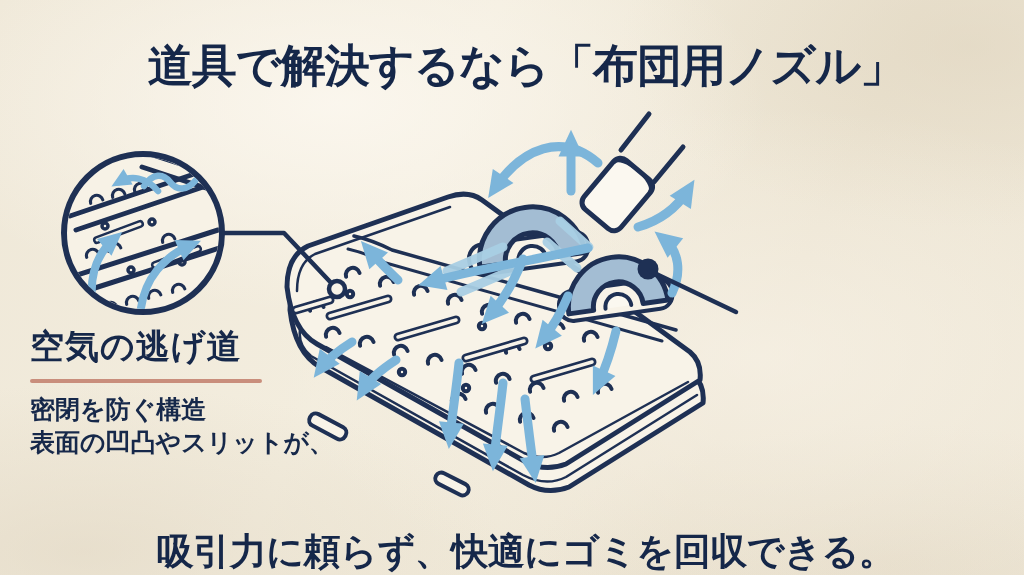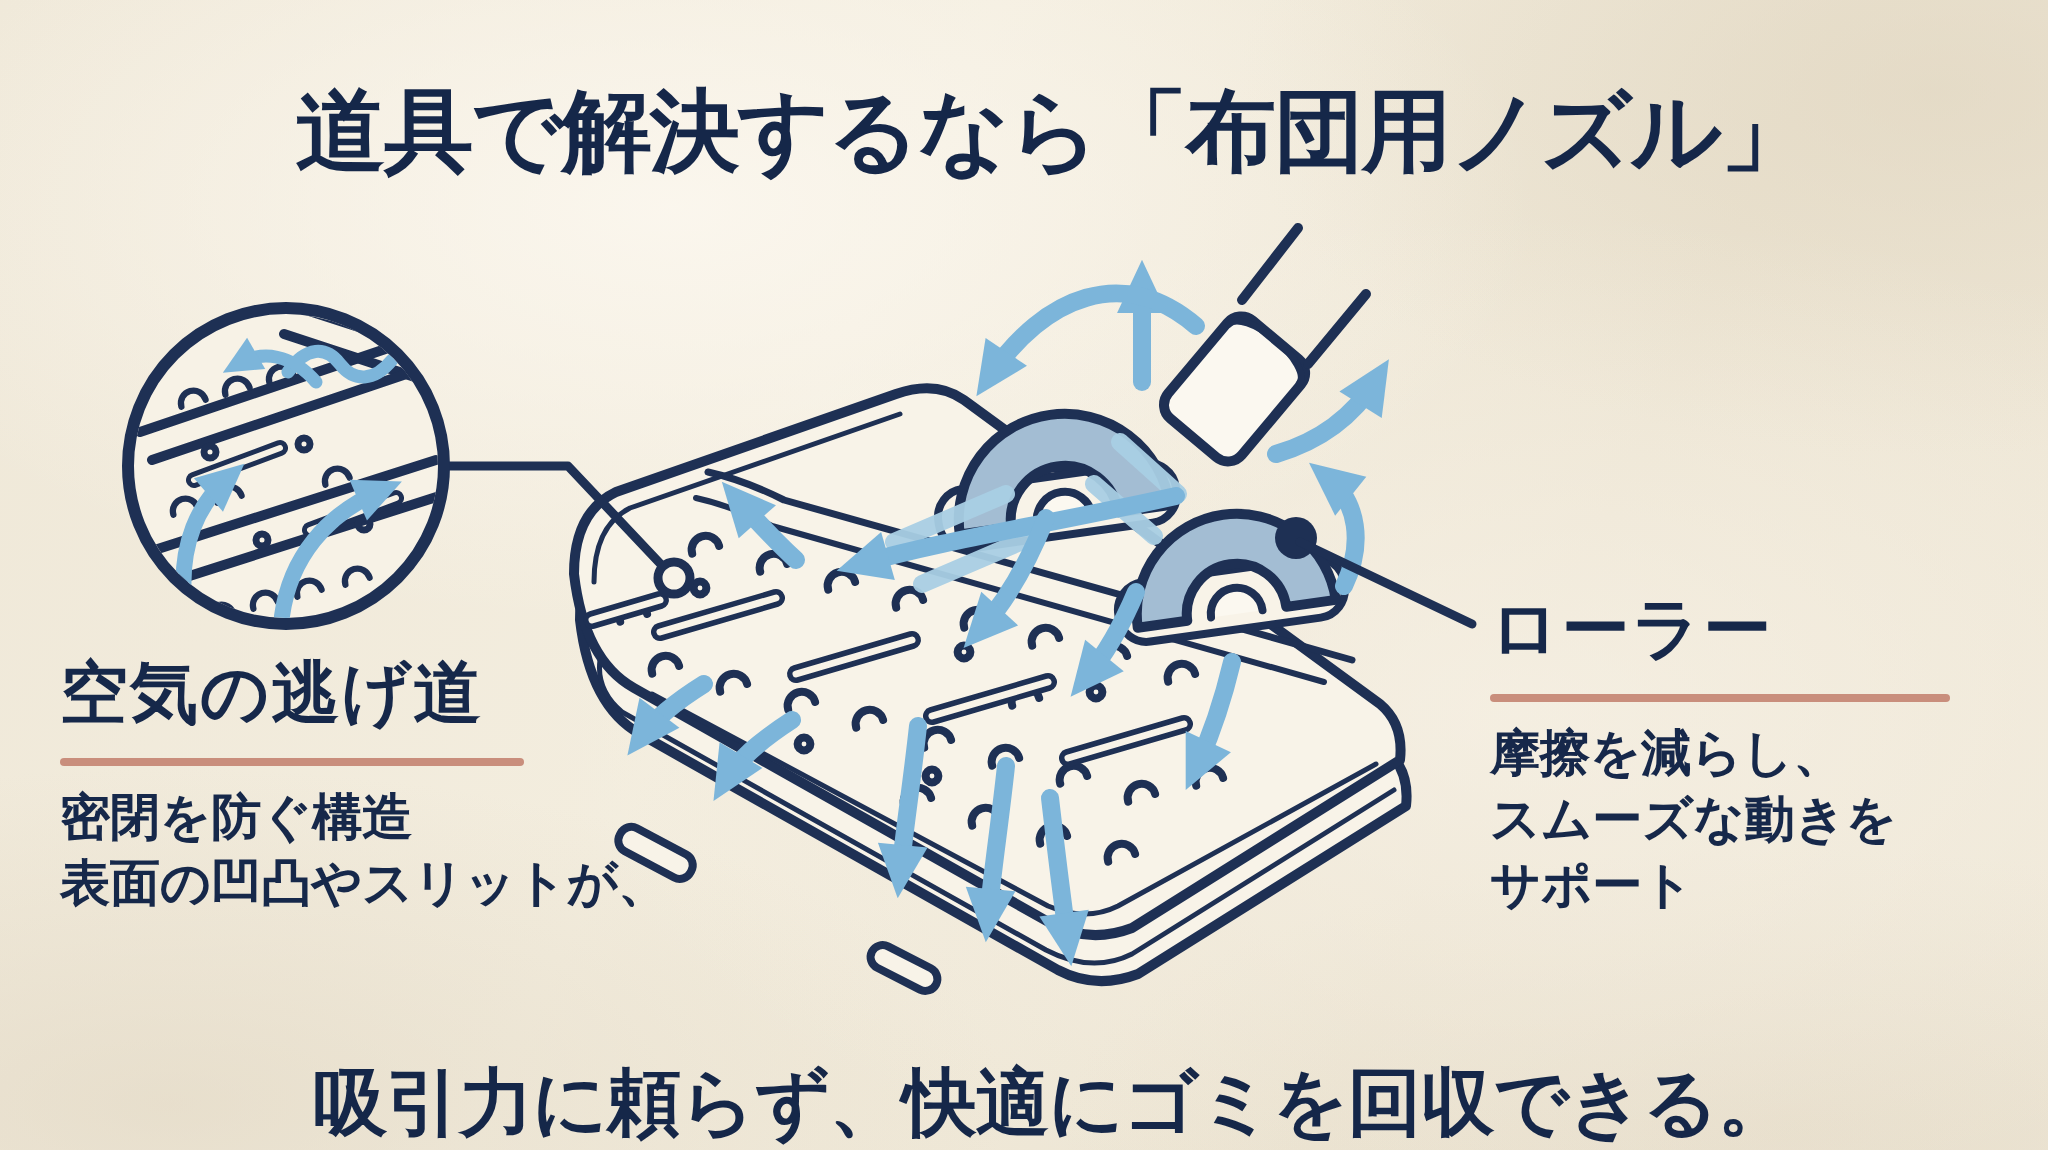--- a/index.html
+++ b/index.html
@@ -216,24 +216,15 @@
 
   <div class="callout" id="callout-left">
     <div class="head">空気の逃げ道</div>
     <div class="rule"></div>
     <div class="body">
       <div>密閉を防ぐ構造</div>
       <div>表面の凹凸やスリットが、</div>
     </div>
   </div>
 
-  <div class="callout" id="callout-right">
-    <div class="head">ローラー</div>
-    <div class="rule"></div>
-    <div class="body">
-      <div>摩擦を減らし、</div>
-      <div>スムーズな動きを</div>
-      <div>サポート</div>
-    </div>
-  </div>
 
   <div class="caption">吸引力に頼らず、快適にゴミを回収できる。</div>
 </div>
 
 </body></html>

